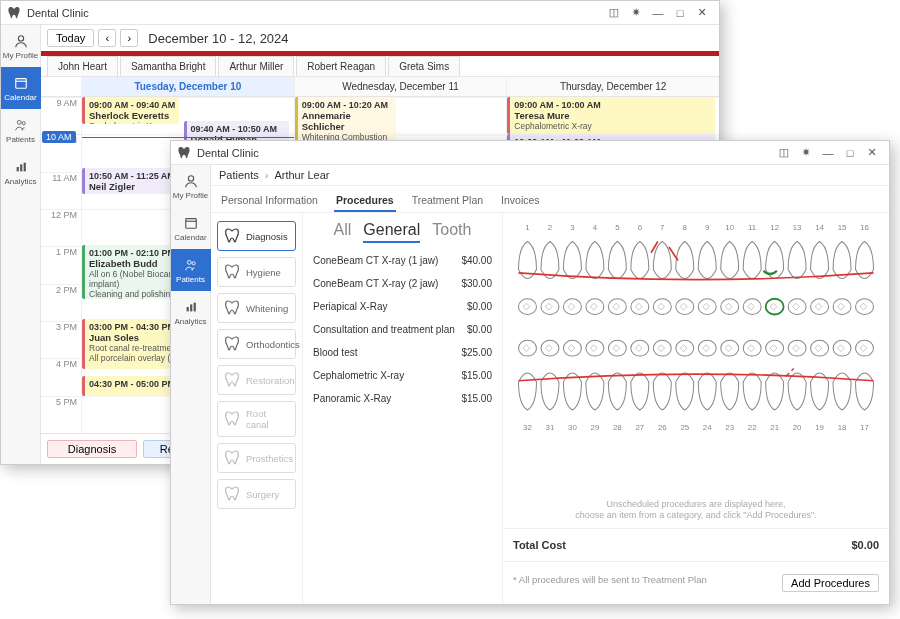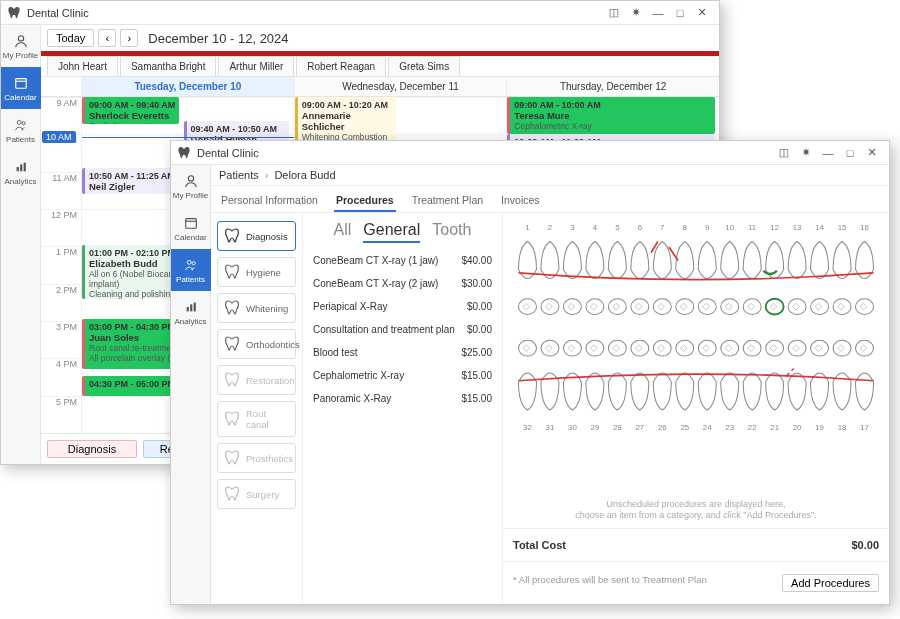--- a/index.html
+++ b/index.html
@@ -35,21 +35,21 @@
   .time-col { display: grid; grid-template-rows: repeat(9, 1fr); position: relative; }
   .time-col .t-label { font-size: 9px; color: #888; text-align: right; padding-right: 4px; border-top: 1px solid #f0f0f0; }
   .day-col { position: relative; border-left: 1px solid #f0f0f0; }
   .day-col::before { content: ""; position: absolute; inset: 0; background-image: linear-gradient(to bottom, #f0f0f0 1px, transparent 1px); background-size: 100% calc(100%/9); }
   .now-line { position: absolute; left: 0; right: 0; height: 1px; background: #2f6fd0; z-index: 3; }
   .now-badge { position: absolute; left: -40px; background: #2f6fd0; color: #fff; font-size: 9px; padding: 1px 4px; border-radius: 2px; transform: translateY(-50%); }
   .appt { position: absolute; border-left: 3px solid; padding: 3px 4px; font-size: 9px; overflow: hidden; border-radius: 2px; }
   .appt .a-time { font-weight: 600; font-size: 9px; }
   .appt .a-pat { font-weight: 600; font-size: 9.5px; }
   .appt .a-note { color: #555; font-size: 8.5px; line-height: 1.2; }
-  .tag-diag    { background: #22c55e; border-color: #e05f6a; }
+  .tag-diag    { background: #fef9c3; border-color: #e05f6a; }
   .tag-purple  { background: #f1ecfb; border-color: #9b7fd4; }
   .tag-hygiene { background: #e9f7ee; border-color: #4ca766; }
   .tag-yellow  { background: #fff8e3; border-color: #d9b93a; }
   .tag-blue    { background: #e8f1ff; border-color: #4a88d6; }
   .cal-footer { display: flex; gap: 6px; padding: 6px; border-top: 1px solid #e5e5e5; }
   .cal-footer .btn { flex: 0 0 auto; min-width: 90px; text-align: center; }
 
   
   .win-front { left: 170px; top: 140px; width: 720px; height: 465px; z-index: 10; }
   .patients-body { flex: 1; display: flex; min-width: 0; min-height: 0; }
@@ -294,21 +294,21 @@
               <rect x="11" y="3" width="2.5" height="10" fill="#555"></rect>
             </svg>
           </span>
         <span>Analytics</span>
       </div>
     </div>
     <div class="right-area">
       <div class="breadcrumb">
         <span class="bc-item">Patients</span>
         <span class="bc-sep">›</span>
-        <span class="bc-item">Delora Budd</span>
+        <span class="bc-item">Arthur Lear</span>
       </div>
       <div class="subtabs">
         <div class="subtab">Personal Information</div>
         <div class="subtab active">Procedures</div>
         <div class="subtab">Treatment Plan</div>
         <div class="subtab">Invoices</div>
       </div>
       <div class="proc-area">
         <div class="cat-col" id="cat-col">
             <div class="cat-item active">

